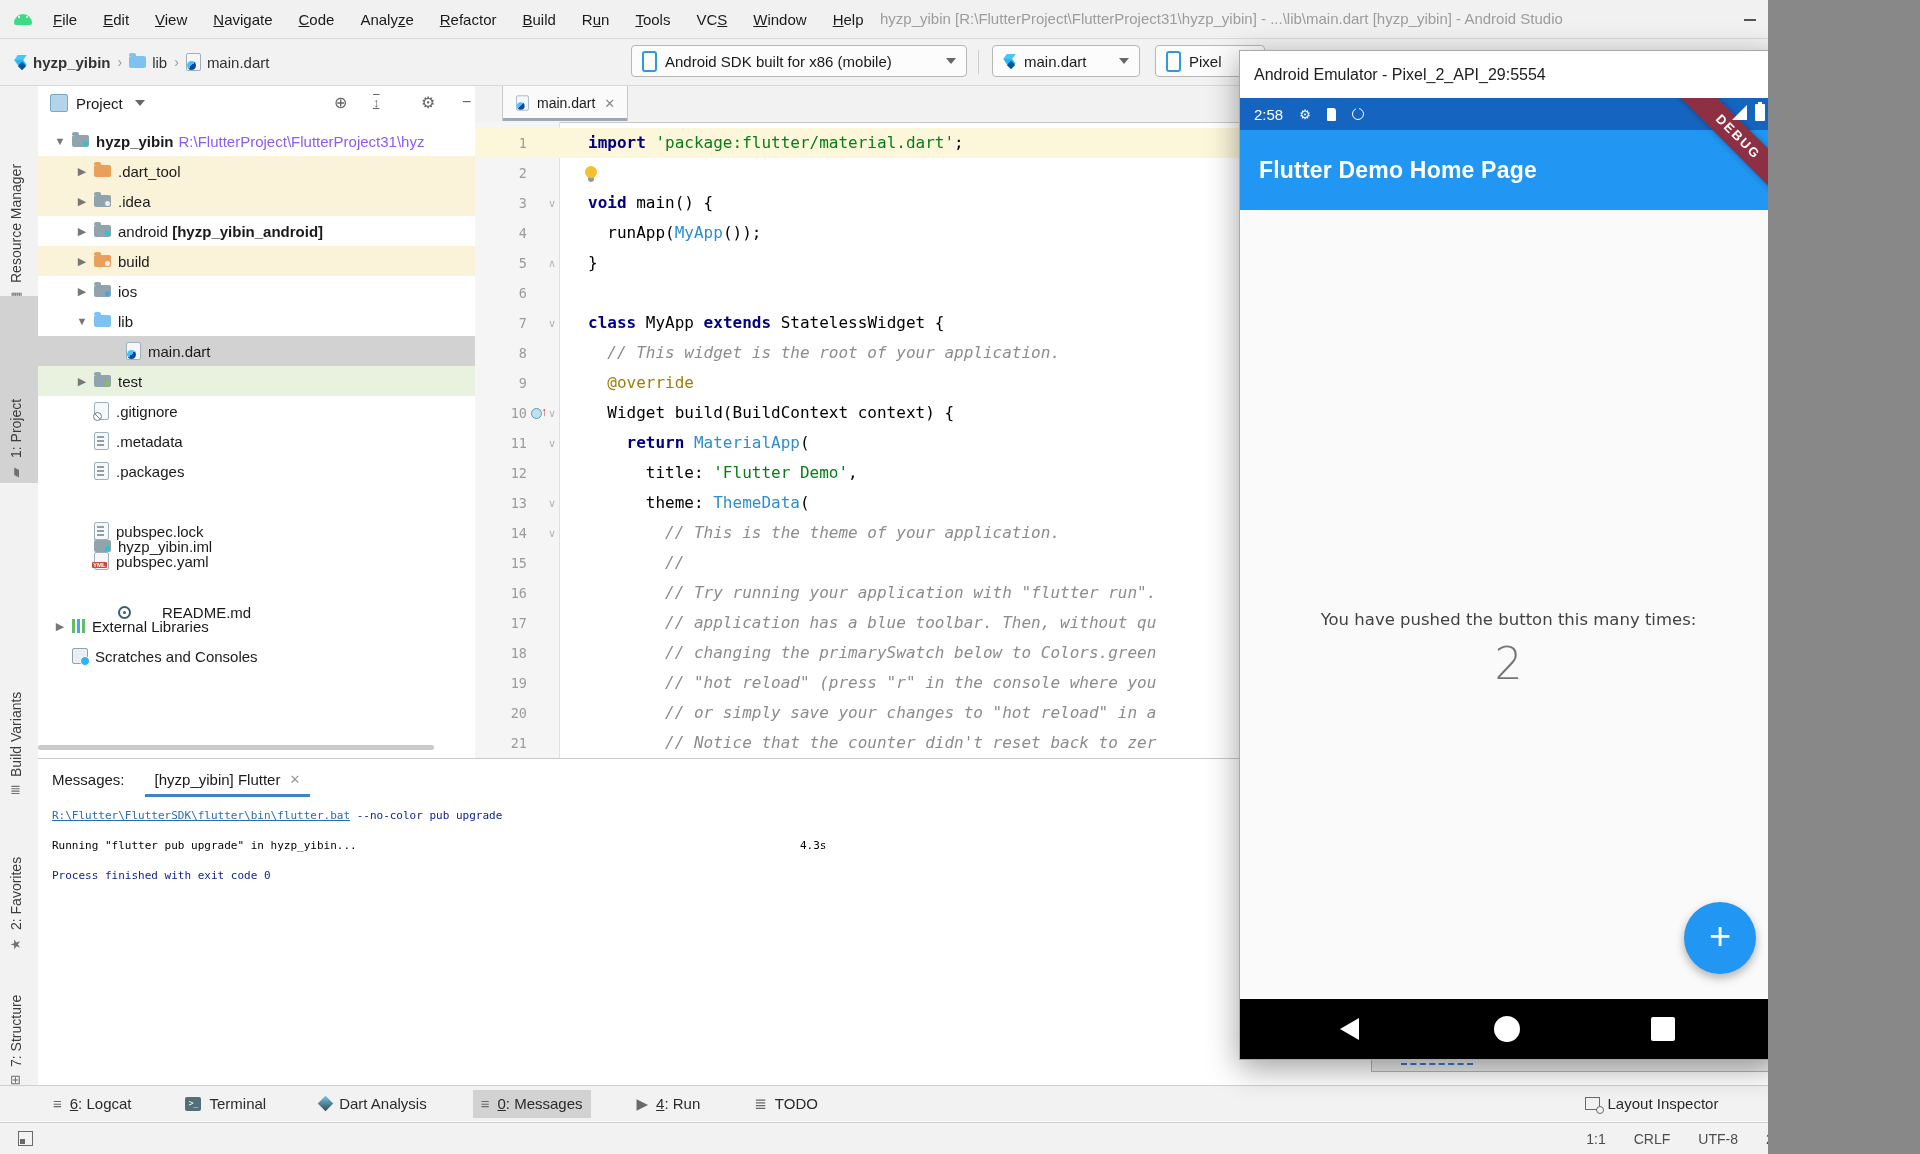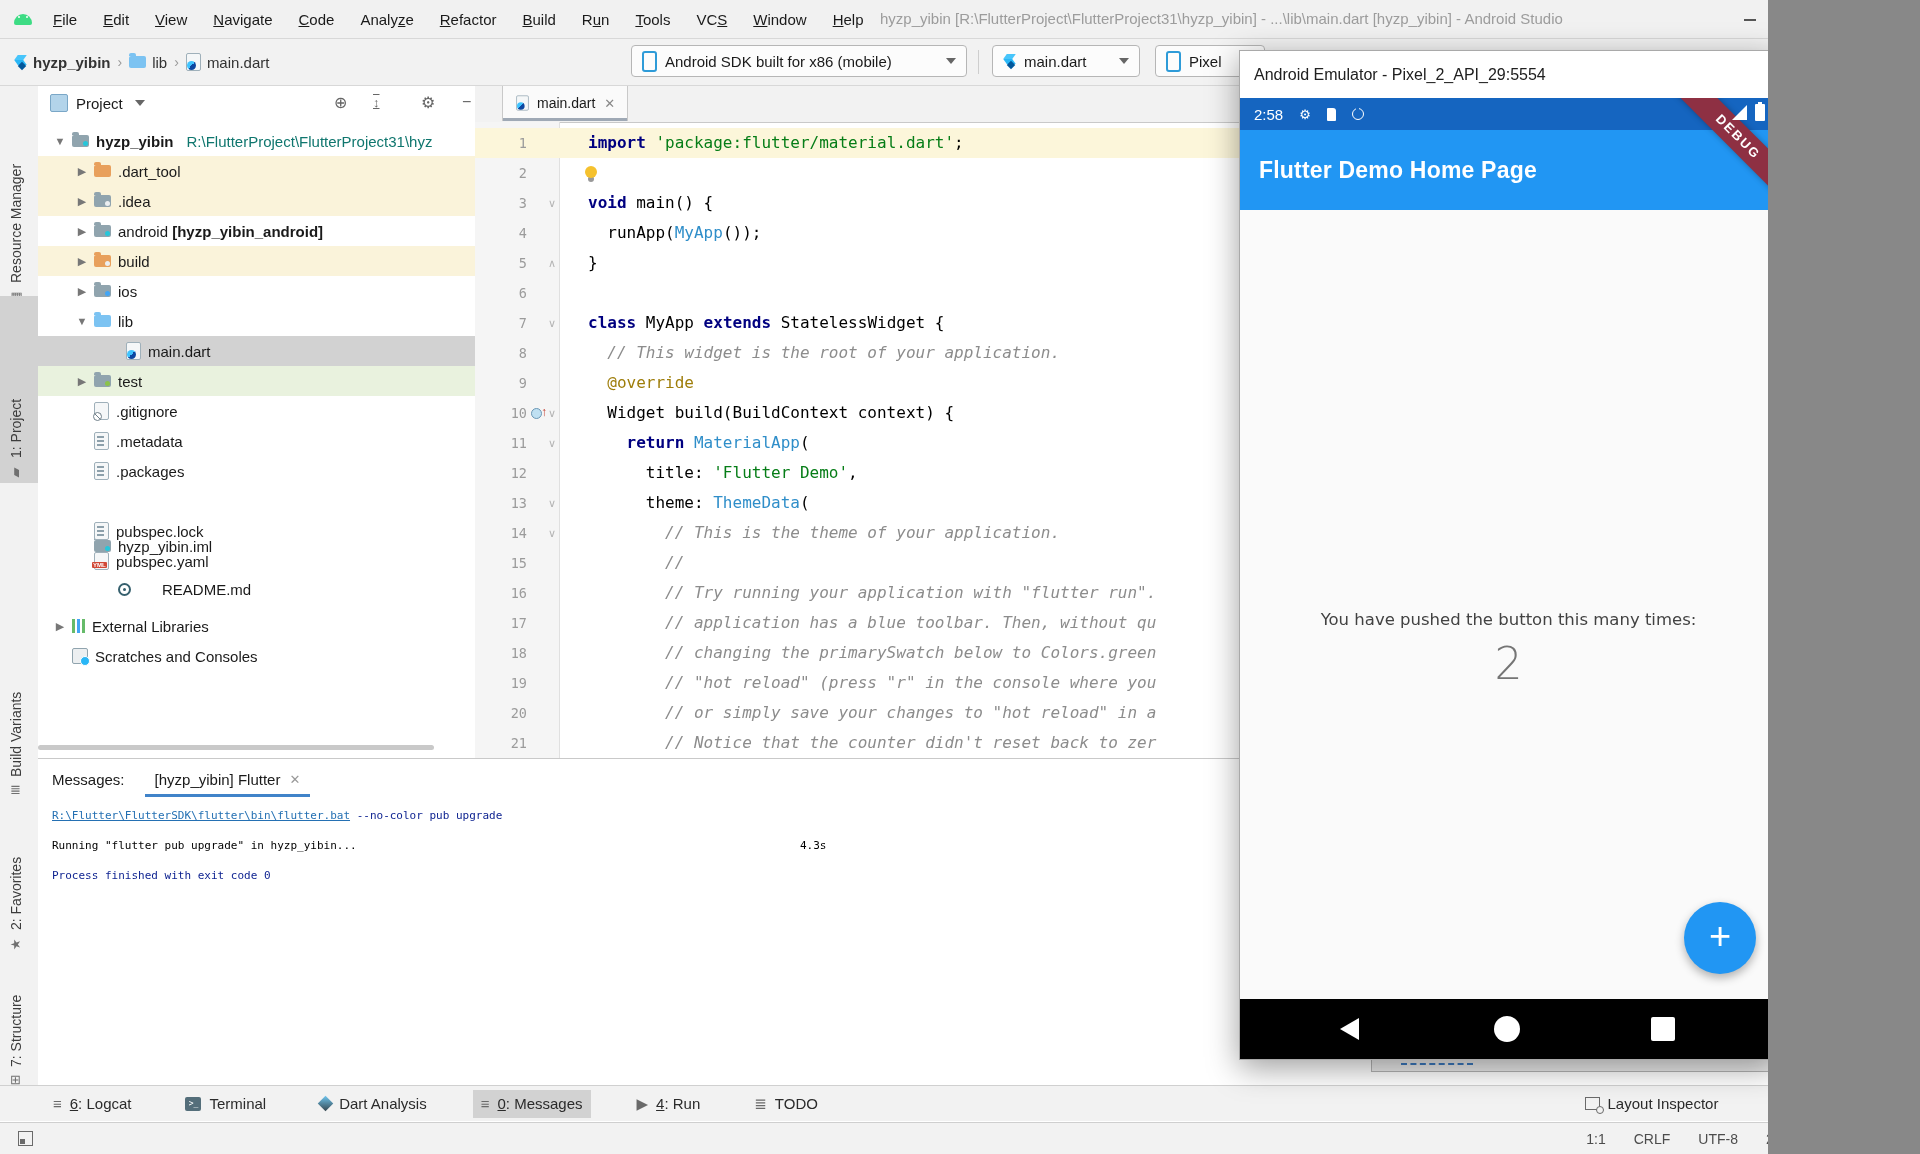--- a/index.html
+++ b/index.html
@@ -57,21 +57,21 @@
   .rlabel{position:absolute;left:4px;writing-mode:vertical-rl;font-size:14px;color:#3c3c3c;display:flex;align-items:center;gap:7px;white-space:nowrap}
   .strip-active{position:absolute;left:0;width:38px;background:#d2d2d2}
   
   #project{position:absolute;left:38px;top:85px;width:437px;height:673px;background:#fff;border-right:1px solid #d4d4d4;overflow:hidden}
   #proj-header{position:absolute;left:0;top:0;width:437px;height:36px;display:flex;align-items:center;gap:8px;padding-left:12px;font-size:15px;color:#1a1a1a;box-sizing:border-box}
   .proj-ic{width:16px;height:16px;background:#b3d4ea;border:1px solid #7aa7c7;border-radius:2px}
   .hicon{position:absolute;top:8px;color:#666;font-size:16px}
   .tree-row{position:absolute;left:0;width:437px;height:30px;display:flex;align-items:center;font-size:15px;color:#1a1a1a;box-sizing:border-box}
   .tree-row .chev{width:24px;flex:0 0 auto;text-align:center;color:#777;font-size:11px}
   .tree-row .lbl{margin-left:7px;white-space:nowrap}
-  .tree-row .extra{color:#0f766e;margin-left:13px;white-space:nowrap}
+  .tree-row .extra{color:#8b5cf6;margin-left:5px;white-space:nowrap}
   .hl-yellow{background:#faf3da}.hl-green{background:#e9f2de}.hl-sel{background:#d2d2d2}
   #proj-hscroll{position:absolute;left:0px;top:660px;width:396px;height:5px;background:#c9c9c9;border-radius:3px}
   
   #editor{position:absolute;left:475px;top:85px;width:1420px;height:673px;background:#fff;overflow:hidden}
   #tabbar{position:absolute;left:0;top:0;width:1420px;height:37px;background:#f2f2f2;border-bottom:1px solid #c9c9c9}
   #tab-main{position:absolute;left:27px;top:0;height:36px;background:#fafafa;border-left:1px solid #c9c9c9;border-right:1px solid #c9c9c9;display:flex;align-items:center;gap:7px;padding:0 12px;font-size:14px;color:#1a1a1a}
   #tab-main::after{content:"";position:absolute;left:0;bottom:0;width:100%;height:3px;background:#9fa9b5}
   .tab-x{color:#888;font-size:13px;margin-left:2px}
   #gutterbg{position:absolute;left:0;top:37px;width:84px;height:636px;background:#f5f5f5;border-right:1px solid #e0e0e0}
   #caretline{position:absolute;left:0;top:43px;width:1420px;height:30px;background:#fcf6da}
@@ -358,21 +358,21 @@
         <div class="tree-row" style="top: 431px; padding-left: 32px;">
           <span class="chev"></span>
           <span class="file-ic lines"></span>
           <span class="lbl">pubspec.lock</span>
         </div>
         <div class="tree-row" style="top: 461px; padding-left: 32px;">
           <span class="chev"></span>
           <span class="file-ic yml"></span>
           <span class="lbl">pubspec.yaml</span>
         </div>
-        <div class="tree-row" style="top: 489px; padding-left: 32px; gap: 24px;">
+        <div class="tree-row" style="top: 512px; padding-left: 32px; gap: 24px;">
           <span class="chev"></span>
           <span class="readme-ic"></span>
           <span class="lbl">README.md</span>
         </div>
         <div class="tree-row" style="top: 526px; padding-left: 10px;">
           <span class="chev">▶</span>
           <span class="lib3">
             <i></i>
             <i></i>
             <i></i>

